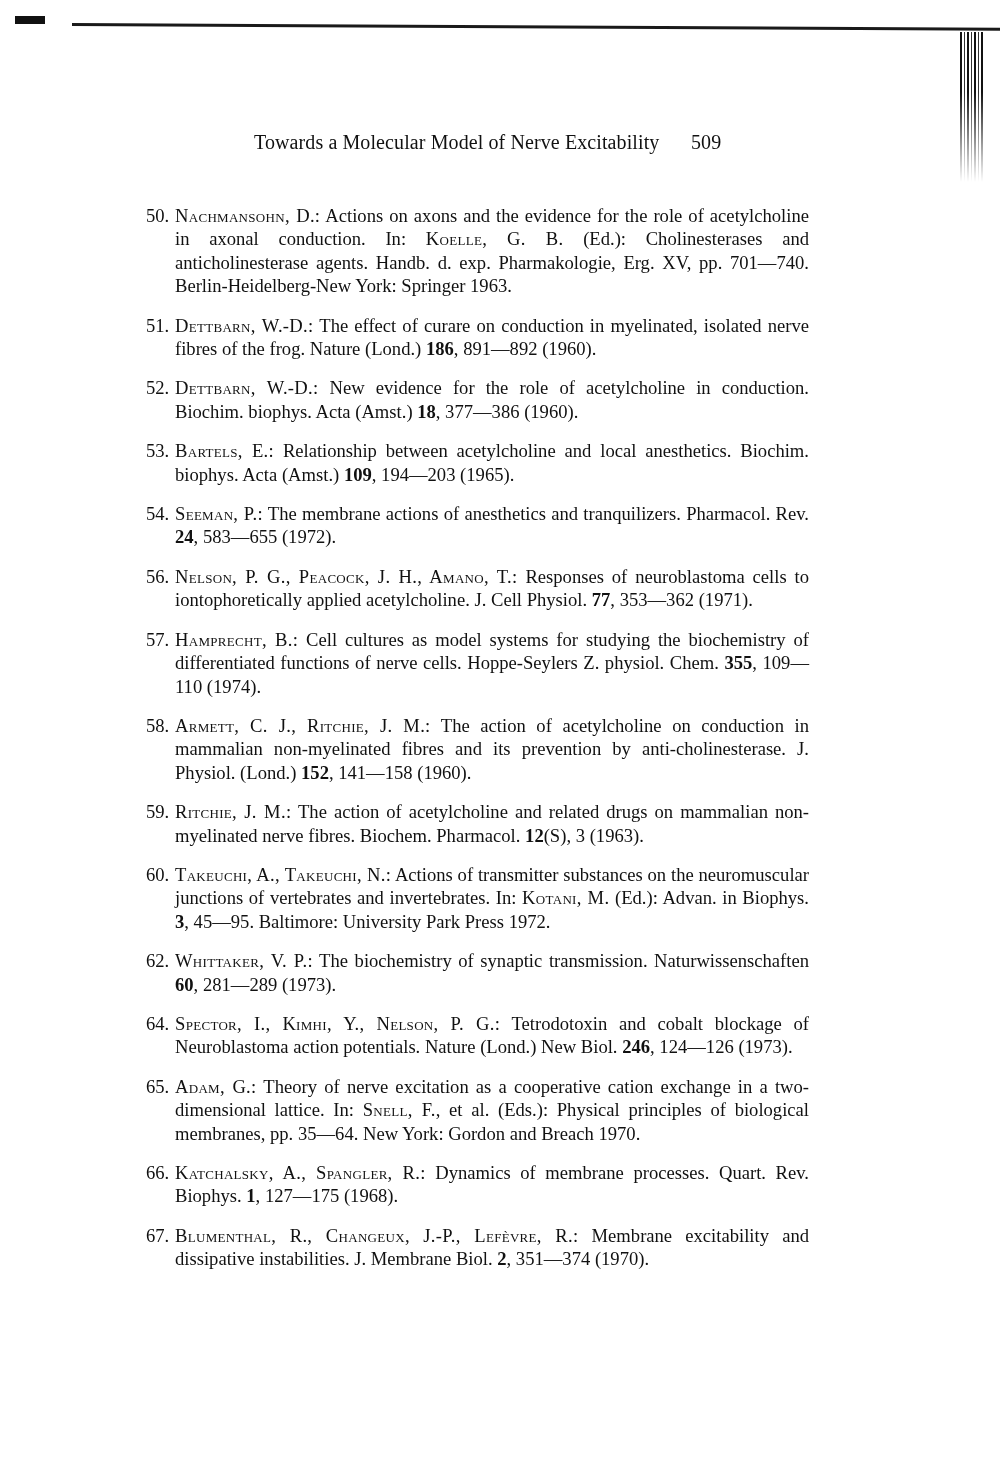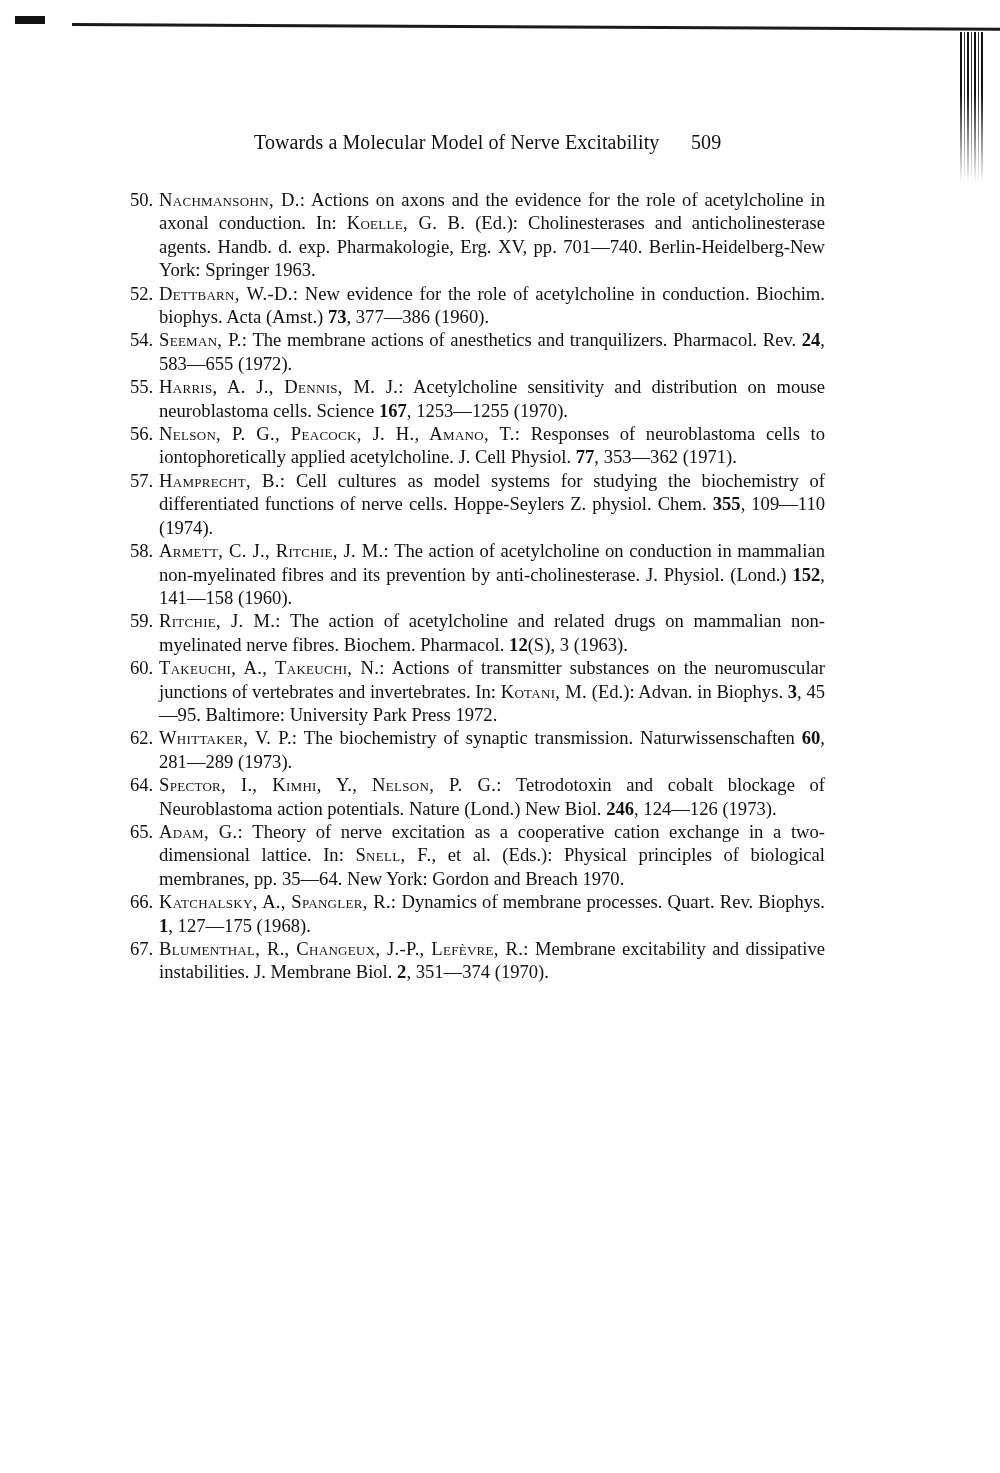--- a/index.html
+++ b/index.html
@@ -24,42 +24,43 @@
     .running-head {
       position: absolute; top: 131px; left: 254px; width: 600px; height: 26px;
       font-size: 20px; letter-spacing: 0.1px;
     }
     .running-title { position: absolute; left: 0; top: 0; }
     .page-number { position: absolute; left: 393px; top: 0; margin-left: 44px; }
     .references {
       position: absolute; left: 140px; top: 188px; width: 685px;
       font-size: 18.6px; line-height: 23.4px;
     }
-    .ref { position: relative; padding-left: 19px; margin: 0; text-align: justify; }
+    .ref { position: relative; padding-left: 19px; margin: 16px; text-align: justify; }
     .ref-num { position: absolute; left: -10px; top: 0; width: 28px; }
     .authors { font-variant: small-caps; letter-spacing: 0.3px; }
     .vol { font-weight: bold; }
   </style>
 </head>
 <body>
 
 <div class="scan-mark"></div>
 <div class="scan-rule"></div>
 <div class="scan-edge"></div>
 
 <div class="running-head">
   <span class="running-title">Towards a Molecular Model of Nerve Excitability</span>
   <span class="page-number">509</span>
 </div>
 
 <div class="references" id="references">
     <p class="ref"><span class="ref-num">50.</span><span class="authors">Nachmansohn, D.:</span><span> Actions on axons and the evidence for the role of acetylcholine in axonal conduction. In: </span><span class="authors">Koelle, G. B.</span><span> (Ed.): Cholinesterases and anticholinesterase agents. Handb. d. exp. Pharmakologie, Erg. XV, pp. 701—740. Berlin-Heidelberg-New York: Springer 1963.</span></p>
-    <p class="ref"><span class="ref-num">52.</span><span class="authors">Dettbarn, W.-D.:</span><span> New evidence for the role of acetylcholine in conduction. Biochim. biophys. Acta (Amst.) </span><span class="vol">73</span><span>, 377—386 (1960).</span></p>
+    <p class="ref"><span class="ref-num">51.</span><span class="authors">Dettbarn, W.-D.:</span><span> The effect of curare on conduction in myelinated, isolated nerve fibres of the frog. Nature (Lond.) </span><span class="vol">186</span><span>, 891—892 (1960).</span></p>
+    <p class="ref"><span class="ref-num">52.</span><span class="authors">Dettbarn, W.-D.:</span><span> New evidence for the role of acetylcholine in conduction. Biochim. biophys. Acta (Amst.) </span><span class="vol">18</span><span>, 377—386 (1960).</span></p>
+    <p class="ref"><span class="ref-num">53.</span><span class="authors">Bartels, E.:</span><span> Relationship between acetylcholine and local anesthetics. Biochim. biophys. Acta (Amst.) </span><span class="vol">109</span><span>, 194—203 (1965).</span></p>
     <p class="ref"><span class="ref-num">54.</span><span class="authors">Seeman, P.:</span><span> The membrane actions of anesthetics and tranquilizers. Pharmacol. Rev. </span><span class="vol">24</span><span>, 583—655 (1972).</span></p>
-    <p class="ref"><span class="ref-num">55.</span><span class="authors">Harris, A. J., Dennis, M. J.:</span><span> Acetylcholine sensitivity and distribution on mouse neuroblastoma cells. Science </span><span class="vol">167</span><span>, 1253—1255 (1970).</span></p>
     <p class="ref"><span class="ref-num">56.</span><span class="authors">Nelson, P. G., Peacock, J. H., Amano, T.:</span><span> Responses of neuroblastoma cells to iontophoretically applied acetylcholine. J. Cell Physiol. </span><span class="vol">77</span><span>, 353—362 (1971).</span></p>
     <p class="ref"><span class="ref-num">57.</span><span class="authors">Hamprecht, B.:</span><span> Cell cultures as model systems for studying the biochemistry of differentiated functions of nerve cells. Hoppe-Seylers Z. physiol. Chem. </span><span class="vol">355</span><span>, 109—110 (1974).</span></p>
     <p class="ref"><span class="ref-num">58.</span><span class="authors">Armett, C. J., Ritchie, J. M.:</span><span> The action of acetylcholine on conduction in mammalian non-myelinated fibres and its prevention by anti-cholinesterase. J. Physiol. (Lond.) </span><span class="vol">152</span><span>, 141—158 (1960).</span></p>
     <p class="ref"><span class="ref-num">59.</span><span class="authors">Ritchie, J. M.:</span><span> The action of acetylcholine and related drugs on mammalian non-myelinated nerve fibres. Biochem. Pharmacol. </span><span class="vol">12</span><span>(S), 3 (1963).</span></p>
     <p class="ref"><span class="ref-num">60.</span><span class="authors">Takeuchi, A., Takeuchi, N.:</span><span> Actions of transmitter substances on the neuromuscular junctions of vertebrates and invertebrates. In: </span><span class="authors">Kotani, M.</span><span> (Ed.): Advan. in Biophys. </span><span class="vol">3</span><span>, 45—95. Baltimore: University Park Press 1972.</span></p>
     <p class="ref"><span class="ref-num">62.</span><span class="authors">Whittaker, V. P.:</span><span> The biochemistry of synaptic transmission. Naturwissenschaften </span><span class="vol">60</span><span>, 281—289 (1973).</span></p>
     <p class="ref"><span class="ref-num">64.</span><span class="authors">Spector, I., Kimhi, Y., Nelson, P. G.:</span><span> Tetrodotoxin and cobalt blockage of Neuroblastoma action potentials. Nature (Lond.) New Biol. </span><span class="vol">246</span><span>, 124—126 (1973).</span></p>
     <p class="ref"><span class="ref-num">65.</span><span class="authors">Adam, G.:</span><span> Theory of nerve excitation as a cooperative cation exchange in a two-dimensional lattice. In: </span><span class="authors">Snell, F.</span><span>, et al. (Eds.): Physical principles of biological membranes, pp. 35—64. New York: Gordon and Breach 1970.</span></p>
     <p class="ref"><span class="ref-num">66.</span><span class="authors">Katchalsky, A., Spangler, R.:</span><span> Dynamics of membrane processes. Quart. Rev. Biophys. </span><span class="vol">1</span><span>, 127—175 (1968).</span></p>
     <p class="ref"><span class="ref-num">67.</span><span class="authors">Blumenthal, R., Changeux, J.-P., Lefèvre, R.:</span><span> Membrane excitability and dissipative instabilities. J. Membrane Biol. </span><span class="vol">2</span><span>, 351—374 (1970).</span></p>

